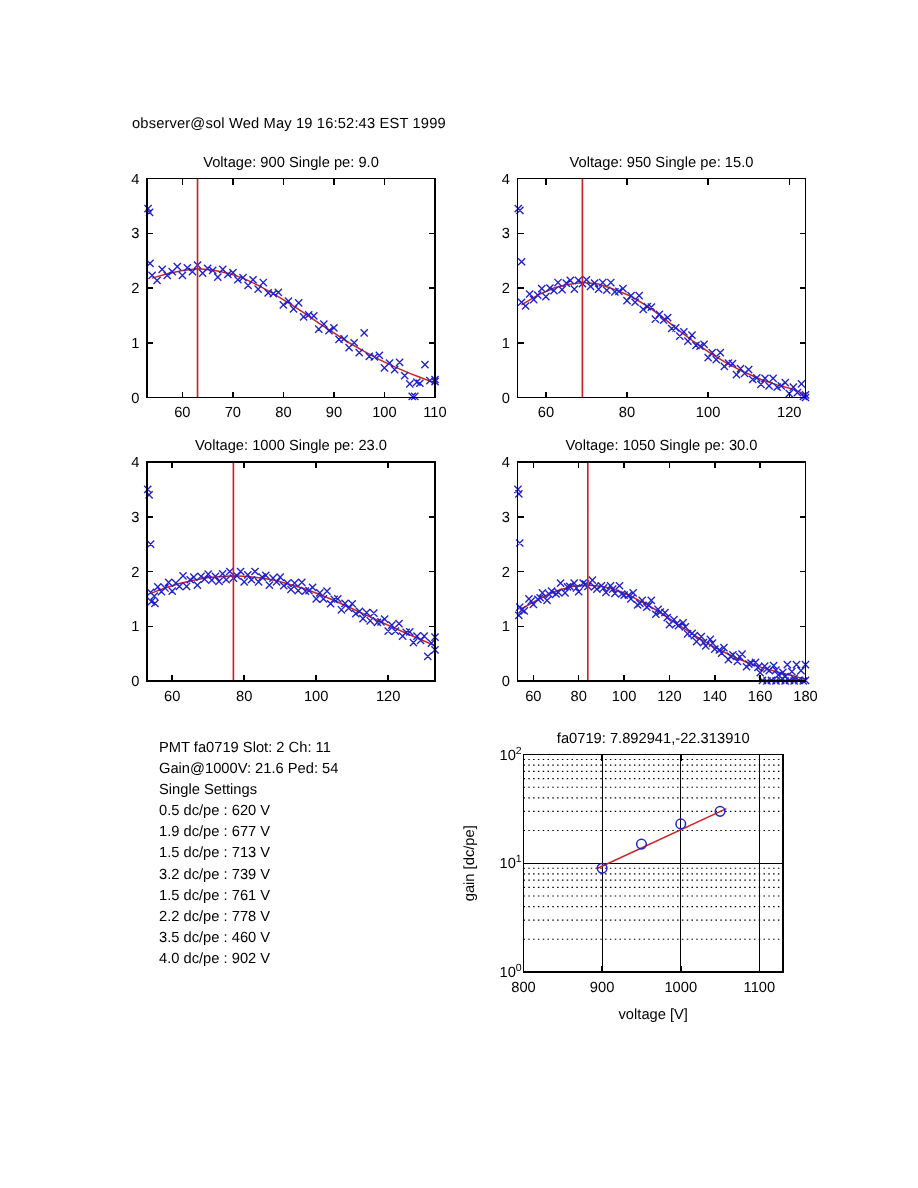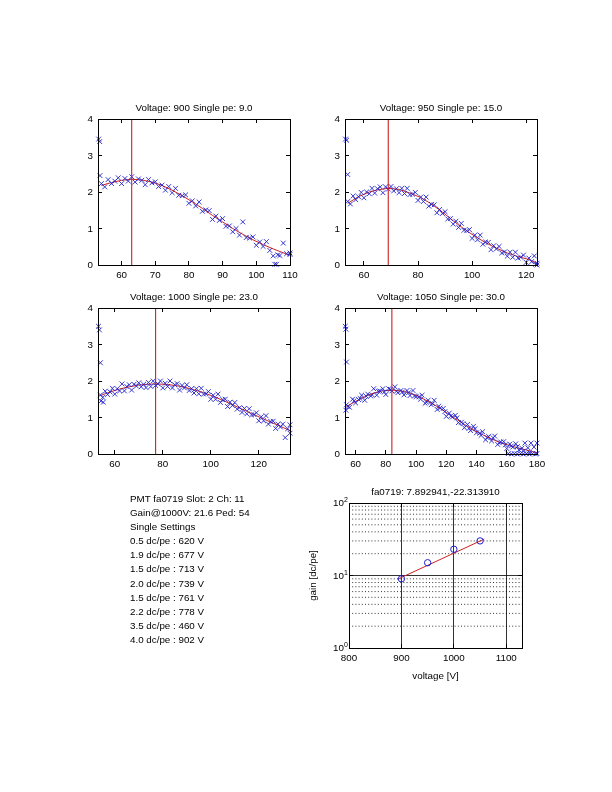--- a/index.html
+++ b/index.html
@@ -9,35 +9,36 @@
     margin:0 auto;
   }
   .hdr{
     position:absolute;left:88px;top:77px;font-size:9.8px;letter-spacing:0.1px;
   }
   .chart{position:absolute;}
   .chart svg{display:block;}
   .info{
     position:absolute;left:106px;top:492px;font-size:9.8px;line-height:14.1px;
   }
-  .info div{white-space:pre;margin-left:24px;}
+  .info div{white-space:pre;}
   svg text{fill:#000;font-family:"Liberation Sans",sans-serif;}
 </style>
 </head>
 <body>
 
 <div id="page">
+  <div class="hdr">observer@sol Wed May 19 16:52:43 EST 1999</div>
   <div class="info" id="info-block">
       <div>PMT fa0719 Slot: 2 Ch: 11</div>
       <div>Gain@1000V: 21.6 Ped: 54</div>
       <div>Single Settings</div>
       <div>0.5 dc/pe : 620 V</div>
       <div>1.9 dc/pe : 677 V</div>
       <div>1.5 dc/pe : 713 V</div>
-      <div>2.0 dc/pe : 739 V</div>
+      <div>3.2 dc/pe : 739 V</div>
       <div>1.5 dc/pe : 761 V</div>
       <div>2.2 dc/pe : 778 V</div>
       <div>3.5 dc/pe : 460 V</div>
       <div>4.0 dc/pe : 902 V</div>
     </div>
   <div id="charts">
       <div class="chart" style="left: 56px; top: 97px;">
         <svg width="258" height="198" viewBox="0 0 258 198">
           <polyline points="45.4,88.4 55.5,85.5 65.6,83.3 75.7,82.2 85.8,83.0 95.9,85.1 106.0,88.4 116.1,93.2 126.2,98.7 136.3,104.9 146.4,111.4 156.5,118.4 166.6,124.9 176.7,131.5 186.8,137.3 196.9,142.8 207.1,147.6 217.2,151.9 223.9,154.5 230.6,157.1 234.0,157.8" fill="none" stroke="#cc2222" stroke-width="1"></polyline>
           <path d="M40.3 39.7L45.1 44.5M40.3 44.5L45.1 39.7M41.3 42.2L46.1 47.0M41.3 47.0L46.1 42.2M41.6 76.2L46.4 81.0M41.6 81.0L46.4 76.2M43.0 84.2L47.8 89.0M43.0 89.0L47.8 84.2M46.3 87.5L51.1 92.3M46.3 92.3L51.1 87.5M49.7 80.2L54.5 85.0M49.7 85.0L54.5 80.2M53.1 84.2L57.9 89.0M53.1 89.0L57.9 84.2M56.4 81.7L61.2 86.5M56.4 86.5L61.2 81.7M59.8 78.4L64.6 83.2M59.8 83.2L64.6 78.4M63.2 84.2L68.0 89.0M63.2 89.0L68.0 84.2M66.5 79.1L71.3 83.9M66.5 83.9L71.3 79.1M69.9 81.7L74.7 86.5M69.9 86.5L74.7 81.7M73.3 77.3L78.1 82.1M73.3 82.1L78.1 77.3M76.7 82.7L81.5 87.5M76.7 87.5L81.5 82.7M80.0 79.5L84.8 84.3M80.0 84.3L84.8 79.5M83.4 80.9L88.2 85.7M83.4 85.7L88.2 80.9M86.8 85.3L91.6 90.1M86.8 90.1L91.6 85.3M90.1 80.2L94.9 85.0M90.1 85.0L94.9 80.2M93.5 83.5L98.3 88.3M93.5 88.3L98.3 83.5M96.9 82.4L101.7 87.2M96.9 87.2L101.7 82.4M100.2 87.1L105.0 91.9M100.2 91.9L105.0 87.1M103.6 85.7L108.4 90.5M103.6 90.5L108.4 85.7M107.0 90.8L111.8 95.6M107.0 95.6L111.8 90.8M110.3 87.1L115.1 91.9M110.3 91.9L115.1 87.1M113.7 93.3L118.5 98.1M113.7 98.1L118.5 93.3M117.1 88.9L121.9 93.8M117.1 93.8L121.9 88.9M120.4 95.9L125.2 100.7M120.4 100.7L125.2 95.9M123.8 96.3L128.6 101.1M123.8 101.1L128.6 96.3M127.2 95.5L132.0 100.3M127.2 100.3L132.0 95.5M130.5 103.9L135.3 108.7M130.5 108.7L135.3 103.9M133.9 101.4L138.7 106.2M133.9 106.2L138.7 101.4M137.3 106.5L142.1 111.3M137.3 111.3L142.1 106.5M140.7 102.5L145.5 107.3M140.7 107.3L145.5 102.5M144.0 111.9L148.8 116.7M144.0 116.7L148.8 111.9M147.4 110.5L152.2 115.3M147.4 115.3L152.2 110.5M150.8 111.2L155.6 116.0M150.8 116.0L155.6 111.2M154.1 120.0L158.9 124.8M154.1 124.8L158.9 120.0M157.5 116.7L162.3 121.5M157.5 121.5L162.3 116.7M160.9 121.1L165.7 125.9M160.9 125.9L165.7 121.1M164.2 119.2L169.0 124.0M164.2 124.0L169.0 119.2M167.6 126.9L172.4 131.7M167.6 131.7L172.4 126.9M171.0 126.5L175.8 131.3M171.0 131.3L175.8 126.5M174.3 132.4L179.1 137.2M174.3 137.2L179.1 132.4M177.7 129.1L182.5 133.9M177.7 133.9L182.5 129.1M181.1 135.7L185.9 140.5M181.1 140.5L185.9 135.7M184.4 122.5L189.2 127.3M184.4 127.3L189.2 122.5M187.8 138.2L192.6 143.0M187.8 143.0L192.6 138.2M191.2 138.6L196.0 143.4M191.2 143.4L196.0 138.6M194.5 137.5L199.3 142.3M194.5 142.3L199.3 137.5M197.9 145.9L202.7 150.7M197.9 150.7L202.7 145.9M201.3 142.6L206.1 147.4M201.3 147.4L206.1 142.6M204.7 147.0L209.5 151.8M204.7 151.8L209.5 147.0M208.0 142.2L212.8 147.0M208.0 147.0L212.8 142.2M211.4 151.0L216.2 155.8M211.4 155.8L216.2 151.0M214.8 156.5L219.6 161.3M214.8 161.3L219.6 156.5M216.4 164.9L221.2 169.7M216.4 169.7L221.2 164.9M218.1 164.9L222.9 169.7M218.1 169.7L222.9 164.9M219.5 155.4L224.3 160.2M219.5 160.2L224.3 155.4M221.5 156.1L226.3 160.9M221.5 160.9L226.3 156.1M224.9 143.7L229.7 148.5M224.9 148.5L229.7 143.7M228.2 154.3L233.0 159.1M228.2 159.1L233.0 154.3M231.6 155.0L236.4 159.8M231.6 159.8L236.4 155.0M231.6 153.6L236.4 158.4M231.6 158.4L236.4 153.6" stroke="#2222cc" stroke-width="0.9" fill="none"></path>

